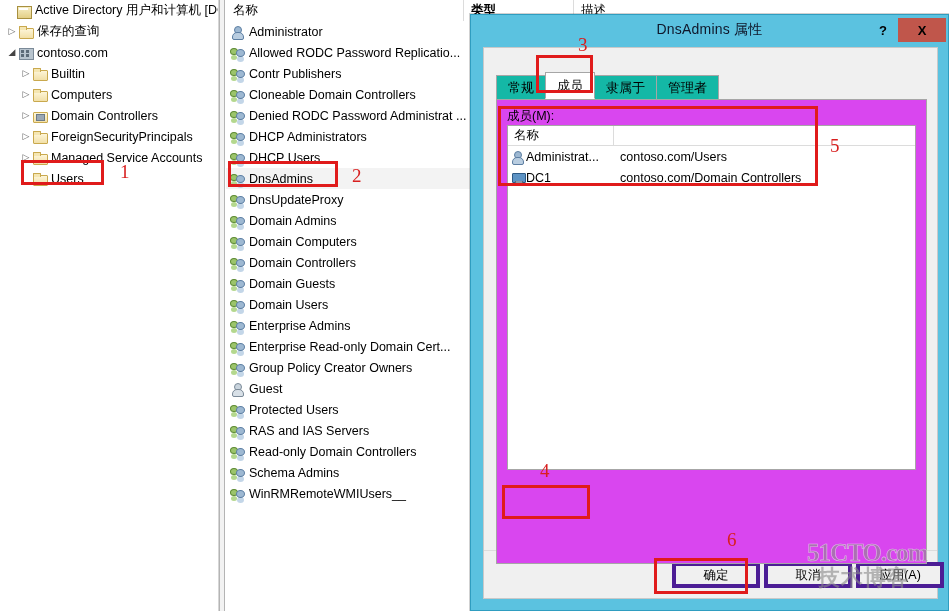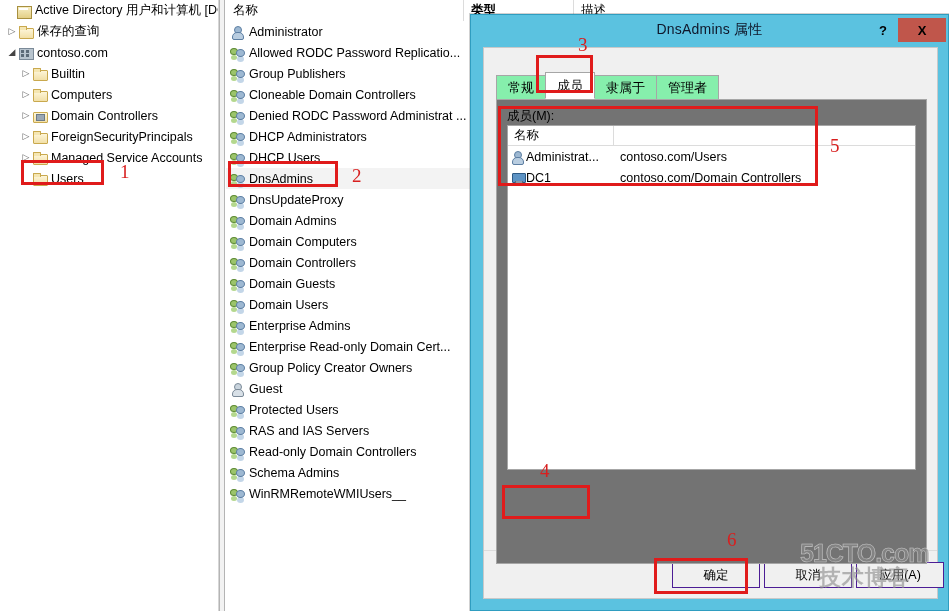--- a/index.html
+++ b/index.html
@@ -198,36 +198,36 @@
   #tab-strip {
     position: absolute; left: 12px; top: 25px;
     display: flex; align-items: flex-end; height: 26px;
     z-index: 4;
   }
   .tab {
     height: 24px; min-width: 50px;
     padding: 0 11px;
     display: flex; align-items: center; justify-content: center;
     font-size: 13px;
-    background: #86efac;
+    background: #14b8a6;
     border: 1px solid #a6a6a6;
     border-bottom: none;
     margin-right: -1px;
     color: #000;
   }
   .tab.active {
     background: #ffffff;
     height: 27px;
     border-bottom: 1px solid #ffffff;
     z-index: 5;
   }
   #tab-page {
     position: absolute; left: 12px; top: 51px;
     width: 431px; height: 465px;
-    background: #737373;
+    background: #d946ef;
     border: 1px solid #a6a6a6;
     z-index: 3;
   }
 
   #members-label {
     position: absolute; left: 10px; top: 8px;
     font-size: 12.5px; color: #000;
   }
   #members-list {
     position: absolute; left: 10px; top: 25px;
@@ -244,21 +244,21 @@
   #mh-name { width: 106px; }
   #mh-folder { width: 302px; border-right: none; }
   .member-row { display: flex; height: 21px; align-items: center; font-size: 12.5px; }
   .mr-name { width: 106px; display: flex; align-items: center; padding-left: 2px; position: relative; white-space: nowrap; }
   .mr-folder { width: 300px; padding-left: 6px; white-space: nowrap; }
 
   
   .winbtn {
     height: 26px; min-width: 88px;
     background: #f0f0f0;
-    border: 1px solid #4c1d95;
+    border: 4px solid #4c1d95;
     font-size: 12.5px;
     font-family: "Liberation Sans", "DejaVu Sans", sans-serif;
     color: #000;
     display: inline-flex; align-items: center; justify-content: center;
     cursor: default;
   }
   .winbtn.disabled { color: #9a9a9a; border-color: #c4c4c4; }
   #btn-add { position: absolute; left: 14px; top: 487px; width: 86px; }
   #btn-remove { position: absolute; left: 113px; top: 487px; width: 86px; }
 
@@ -287,26 +287,27 @@
     pointer-events: none;
   }
 
   
   #watermark {
     position: absolute; left: 800px; top: 540px;
     z-index: 40; pointer-events: none;
     text-align: center;
   }
   #wm-top {
-    font-family: Liberation Sans, sans-serif;
+    font-family: Liberation Serif, serif;
     font-weight: bold;
     font-size: 25px;
     color: rgba(140,140,140,0.62);
     letter-spacing: -1px;
     line-height: 26px;
+    margin-left: 7px;
     -webkit-text-stroke: 0.6px rgba(255,255,255,0.55);
   }
   #wm-bot {
     font-family: "DejaVu Sans", sans-serif;
     font-weight: bold;
     font-size: 22px;
     color: rgba(140,140,140,0.62);
     line-height: 24px;
     letter-spacing: 1px;
   }
@@ -376,21 +377,21 @@
       <div class="list-row">
           <span class="ico ico-user"></span>
           <span class="tree-label">Administrator</span>
         </div>
       <div class="list-row">
           <span class="ico ico-group"></span>
           <span class="tree-label">Allowed RODC Password Replicatio...</span>
         </div>
       <div class="list-row">
           <span class="ico ico-group"></span>
-          <span class="tree-label">Group Publishers</span>
+          <span class="tree-label">Contr Publishers</span>
         </div>
       <div class="list-row">
           <span class="ico ico-group"></span>
           <span class="tree-label">Cloneable Domain Controllers</span>
         </div>
       <div class="list-row">
           <span class="ico ico-group"></span>
           <span class="tree-label">Denied RODC Password Administrat ...</span>
         </div>
       <div class="list-row">

